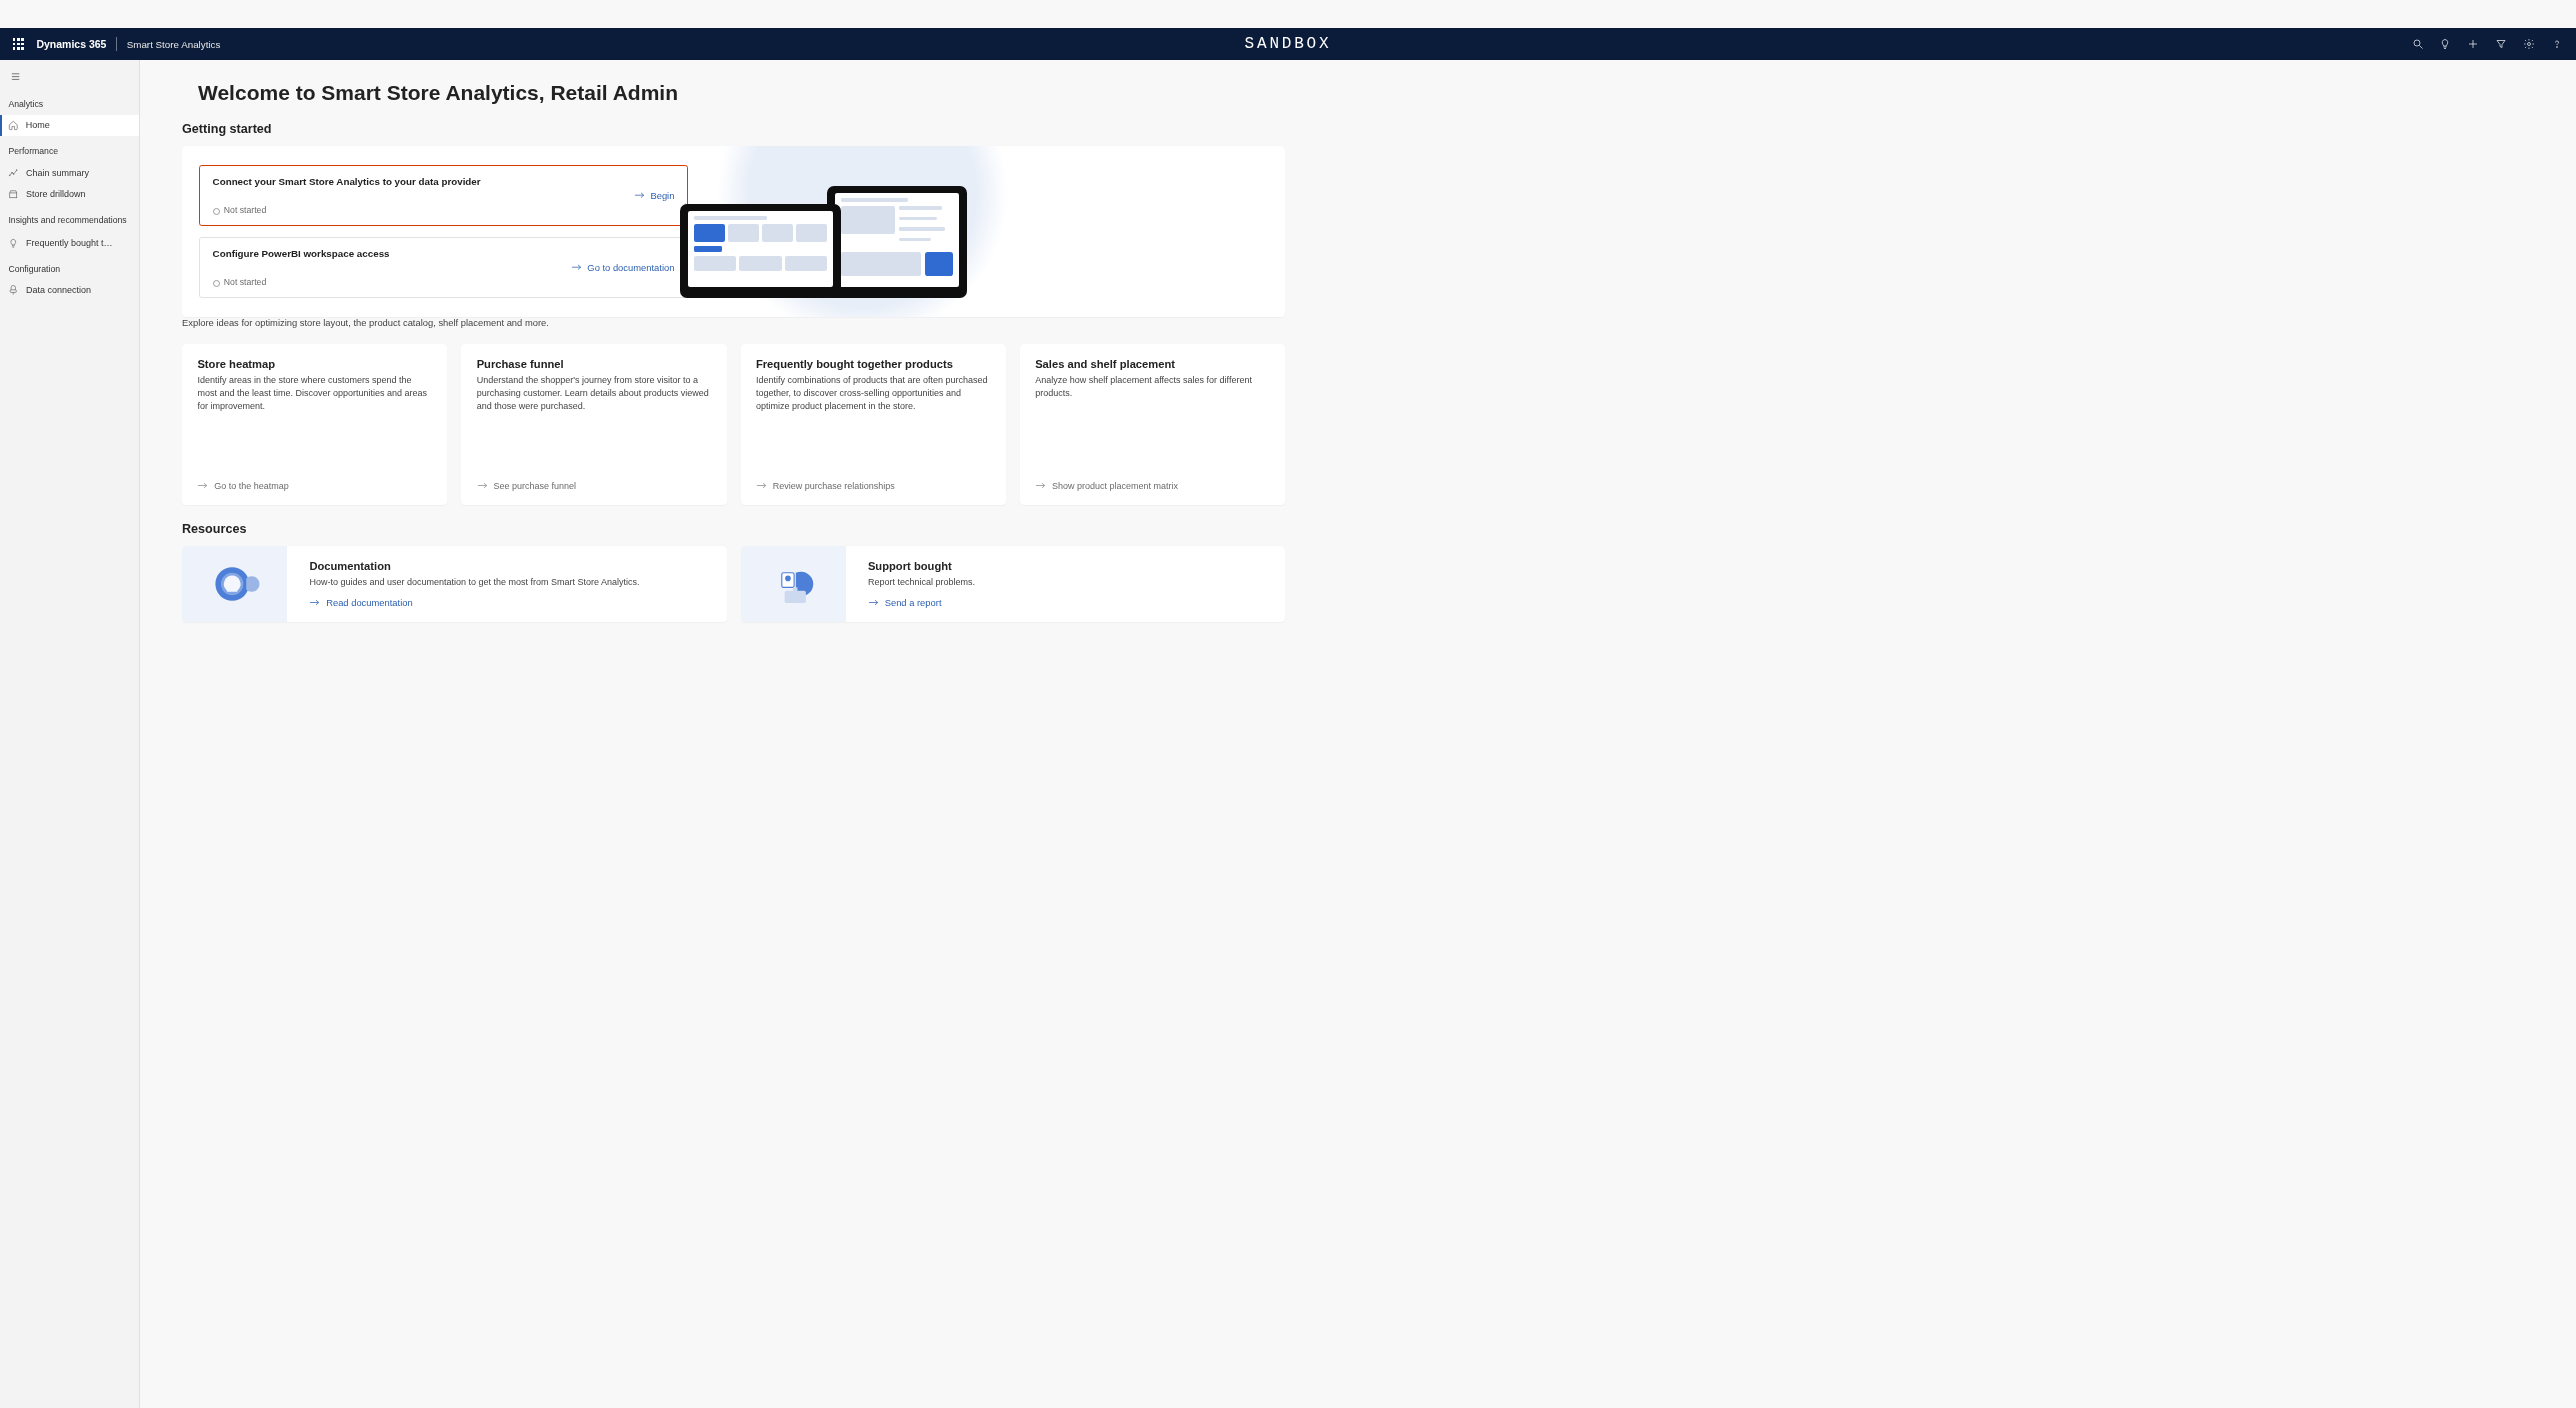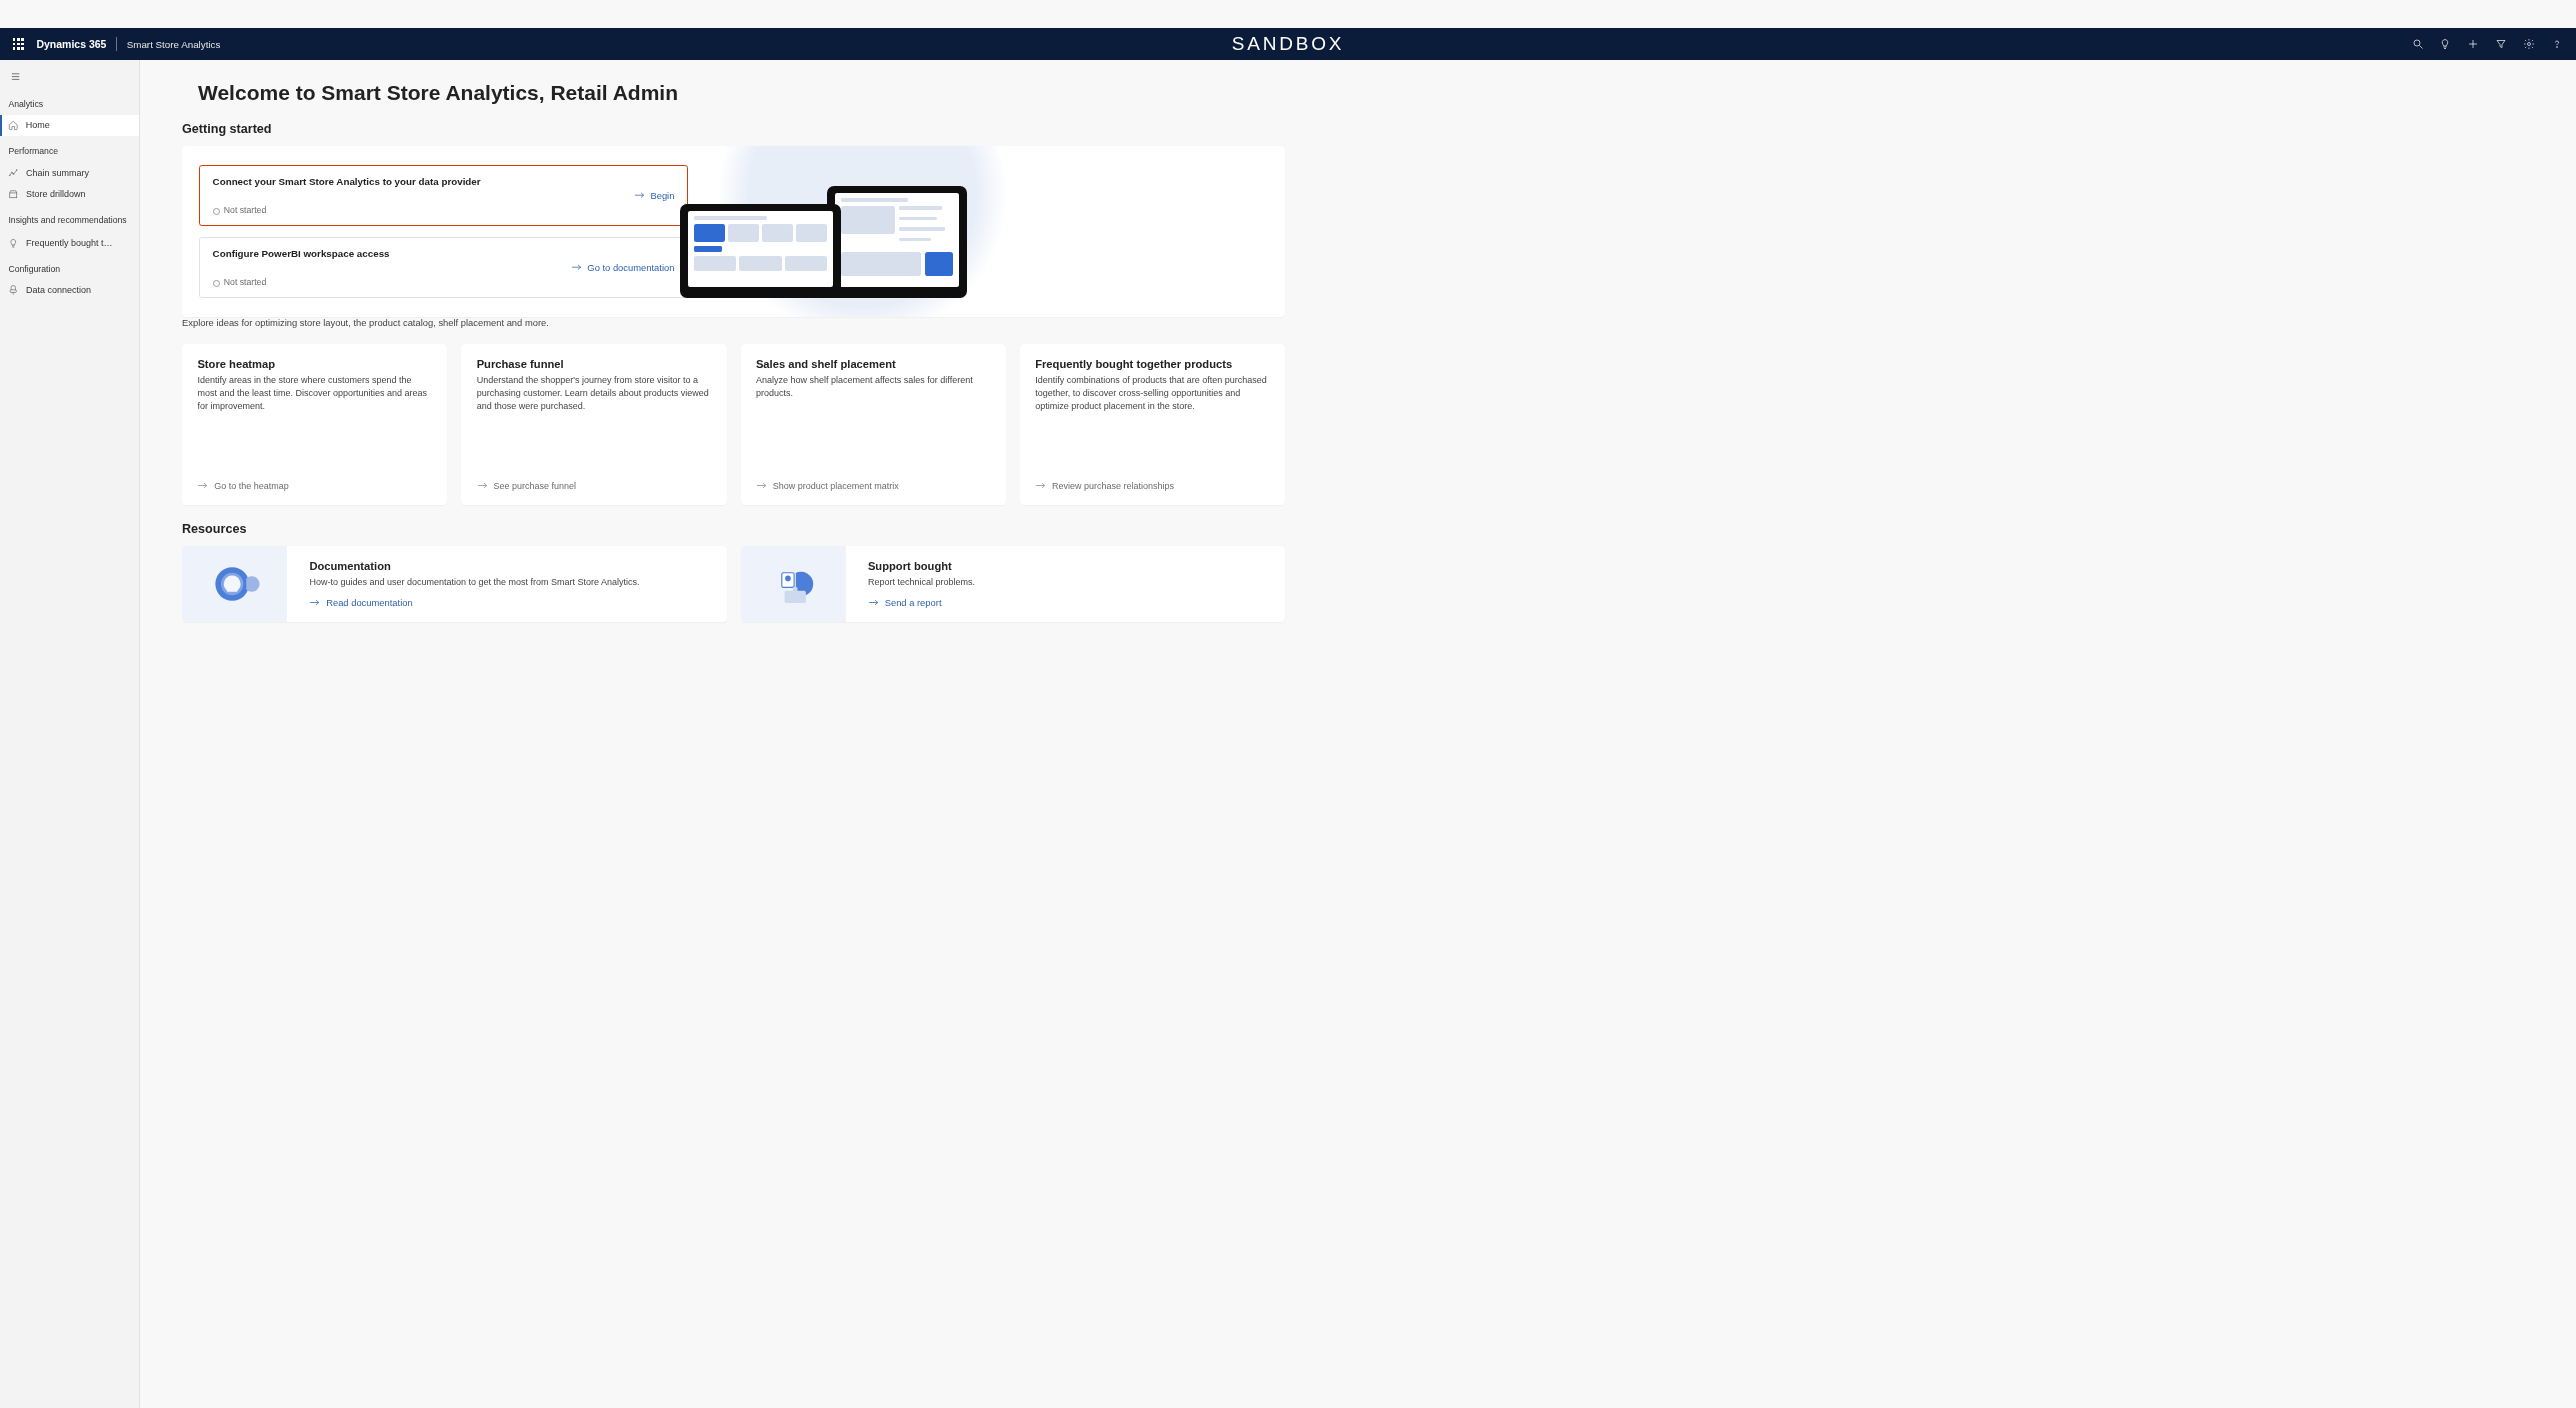--- a/index.html
+++ b/index.html
@@ -38,22 +38,22 @@
     display: grid; grid-template-columns: repeat(3,2.8px); grid-template-rows: repeat(3,2.8px);
     gap: 1.4px; place-content: center;
     cursor: pointer;
   }
   .topbar .waffle span { background:#fff; }
   .topbar .brand { font-weight:600; margin-left:7px; font-size:10.5px; }
   .topbar .divider { width:0.7px; height:14px; background:rgba(255,255,255,.4); margin:0 9.8px; }
   .topbar .appname { font-size:9.8px; color:#e6e6e6; }
   .topbar .center {
     position:absolute; left:50%; transform:translateX(-50%);
-    font-family: Liberation Sans, sans-serif;
-    letter-spacing:2.8px; font-size:19px; font-weight:300;
+    font-family: Liberation Mono, monospace;
+    letter-spacing:2.8px; font-size:16px; font-weight:300;
   }
   .topbar .icons { margin-left:auto; display:flex; gap:2.8px; }
   .topbar .icon-btn {
     width:25px; height:25px; display:flex; align-items:center; justify-content:center;
     cursor:pointer; color:#fff;
   }
   .topbar .icon-btn svg { width:12px; height:12px; stroke:#fff; fill:none; stroke-width:1.4; }
 
   
   .layout { display:flex; min-height:calc(100vh - 32px); }
@@ -383,39 +383,39 @@
         <p>Understand the shopper's journey from store visitor to a purchasing customer. Learn details about products viewed and those were purchased.</p>
         <div class="footer">
           <svg viewBox="0 0 24 12">
               <line x1="2" y1="6" x2="20" y2="6"></line>
               <polyline points="15 1 21 6 15 11"></polyline>
             </svg>
           <span>See purchase funnel</span>
         </div>
       </div>
       <div class="card">
+        <h3>Frequently bought together products</h3>
+        <p>Identify combinations of products that are often purchased together, to discover cross-selling opportunities and optimize product placement in the store.</p>
+        <div class="footer">
+          <svg viewBox="0 0 24 12">
+              <line x1="2" y1="6" x2="20" y2="6"></line>
+              <polyline points="15 1 21 6 15 11"></polyline>
+            </svg>
+          <span>Review purchase relationships</span>
+        </div>
+      </div>
+      <div class="card">
         <h3>Sales and shelf placement</h3>
         <p>Analyze how shelf placement affects sales for different products.</p>
         <div class="footer">
           <svg viewBox="0 0 24 12">
               <line x1="2" y1="6" x2="20" y2="6"></line>
               <polyline points="15 1 21 6 15 11"></polyline>
             </svg>
           <span>Show product placement matrix</span>
-        </div>
-      </div>
-      <div class="card">
-        <h3>Frequently bought together products</h3>
-        <p>Identify combinations of products that are often purchased together, to discover cross-selling opportunities and optimize product placement in the store.</p>
-        <div class="footer">
-          <svg viewBox="0 0 24 12">
-              <line x1="2" y1="6" x2="20" y2="6"></line>
-              <polyline points="15 1 21 6 15 11"></polyline>
-            </svg>
-          <span>Review purchase relationships</span>
         </div>
       </div>
     </div>
 
     <h2 class="section-title">Resources</h2>
     <div class="rcards">
       <div class="rcard">
         <div class="thumb">
           <svg viewBox="0 0 100 100">
             <circle cx="45" cy="50" r="30" fill="#4d7ed8"></circle>

